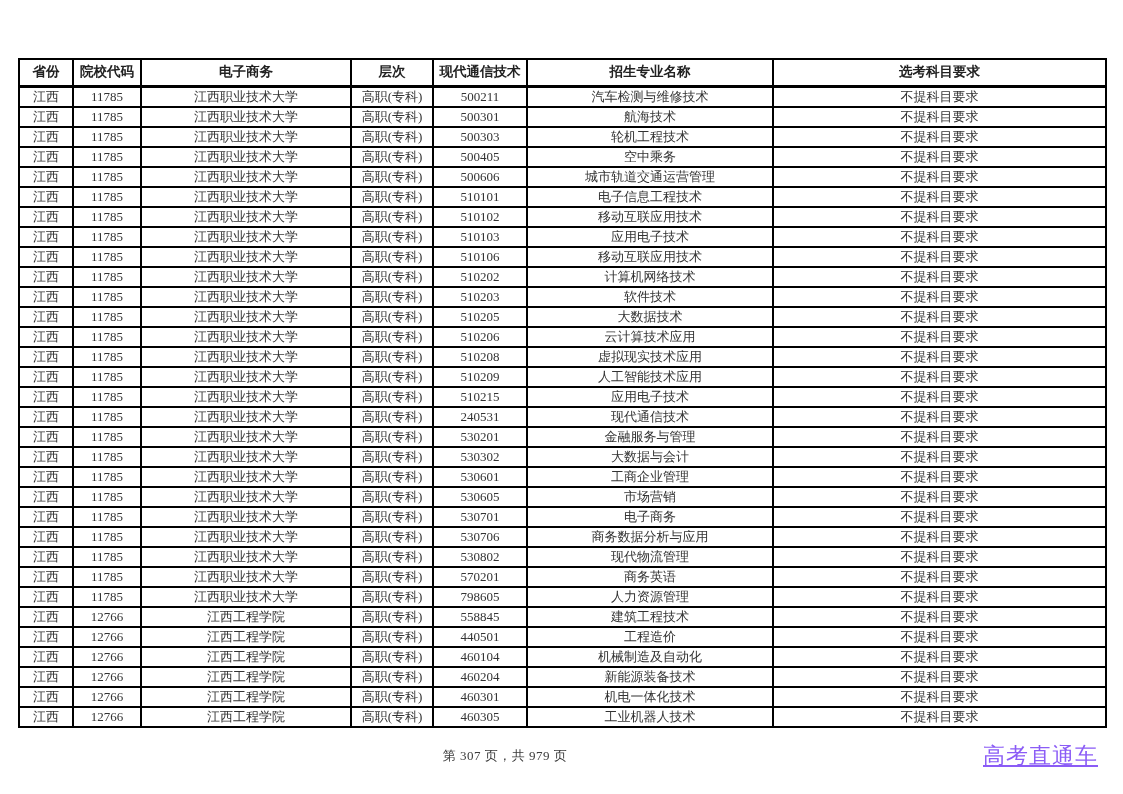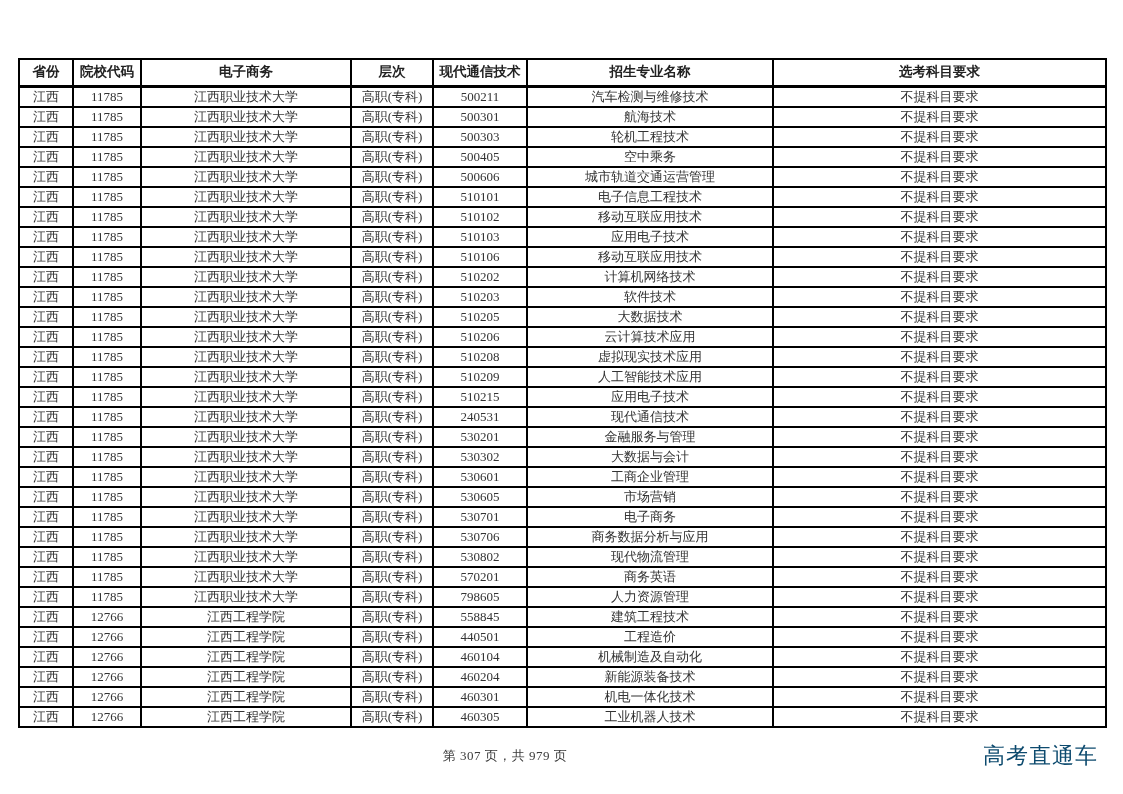--- a/index.html
+++ b/index.html
@@ -54,22 +54,23 @@
     color: #3a3a3a;
     letter-spacing: 0.5px;
     font-family: Liberation Serif, serif;
   }
   .footer-watermark {
     position: absolute;
     top: 741px;
     left: 983px;
     font-size: 22px;
     letter-spacing: 1px;
-    color: #0c4a6e;
+    color: #8b5cf6;
     font-weight: normal;
+    text-decoration: underline;
   }
 </style>
 </head>
 <body>
 
 <div class="sheet">
 
   <table class="admissions">
     <colgroup>
       <col style="width:54px">

